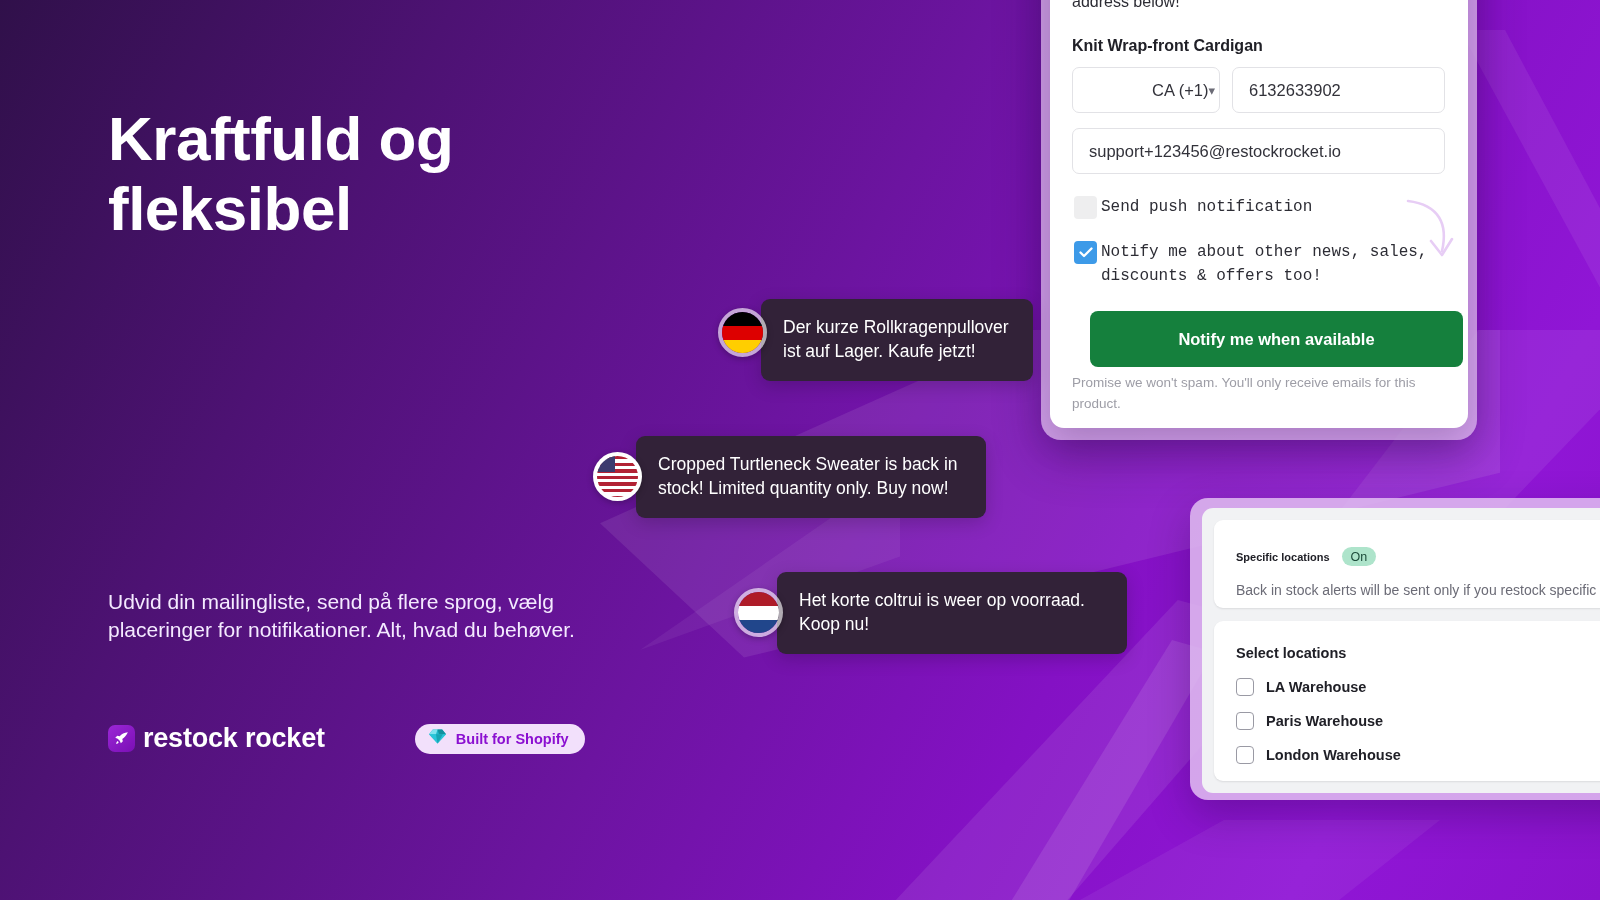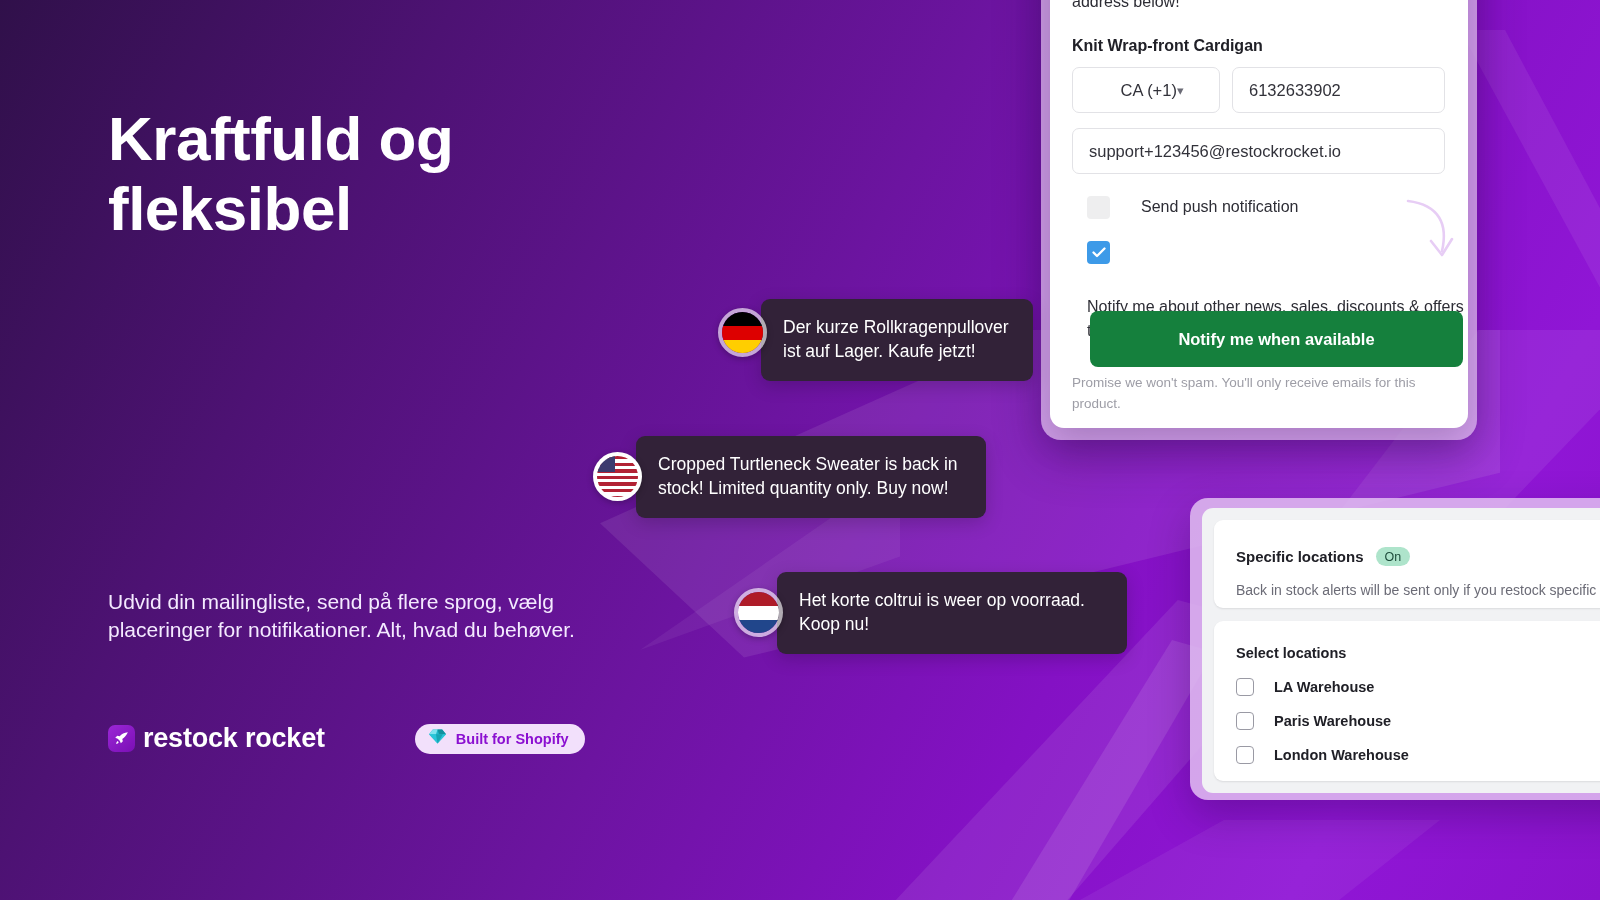--- a/index.html
+++ b/index.html
@@ -173,35 +173,36 @@
   }
   .field {
     border: 1px solid #e2e2e6;
     border-radius: 7px;
     height: 46px;
     background: #fff;
     display: flex; align-items: center;
     padding: 0 16px;
     font-size: 16.5px; color: #32323a;
   }
-  .field.cc { width: 148px; justify-content: center; padding-right: 4px; }
+  .field.cc { width: 148px; justify-content: flex-end; padding-right: 4px; }
   .field.phone { flex: 1; }
   .field.email {
     position: absolute; left: 22px; top: 288px;
     width: 373px;
   }
   .chev { color: #6b6b76; font-size: 13px; line-height: 1; }
 
   .cb-row {
-    position: absolute; left: 37px;
-    display: flex; align-items: flex-start; gap: 31px;
+    position: absolute; left: 24px;
+    display: flex; align-items: flex-start; gap: 4px;
     width: 380px;
+    font-family: Liberation Mono, monospace;
   }
   #cb-push { top: 355px; align-items: center; }
-  #cb-news { top: 400px; flex-direction: column; }
+  #cb-news { top: 400px; }
   .cb-box {
     width: 23px; height: 23px; border-radius: 4px;
     flex: none; margin-top: 1px;
   }
   .cb-box.off { background: #eeeeef; }
   .cb-box.on {
     background: #3d9ae8;
     display: flex; align-items: center; justify-content: center;
   }
   .cb-label { font-size: 16px; color: #2d2d35; line-height: 1.5; }
@@ -248,40 +249,40 @@
     border-radius: 9px;
     box-shadow: 0 1px 2px rgba(20,20,30,0.10);
   }
   #loc-card-top { top: 12px; height: 88px; }
   #loc-card-bottom { top: 113px; height: 160px; }
 
   .loc-title-row {
     position: absolute; left: 22px; top: 27px;
     display: flex; align-items: center; gap: 12px;
   }
-  .loc-title { font-size: 15px; font-weight: 700; color: #202027; }
+  .loc-title { font-size: 11px; font-weight: 700; color: #202027; }
   .loc-badge {
     background: #aee4cb; color: #1d4c3b;
     font-size: 12.5px; font-weight: 500;
     border-radius: 999px;
     padding: 2.5px 9px;
   }
   .loc-desc {
     position: absolute; left: 22px; top: 62px;
     width: 430px;
     font-size: 14px; color: #6b6b76;
     white-space: nowrap;
   }
   .loc-sub {
     position: absolute; left: 22px; top: 24px;
     font-size: 14.5px; font-weight: 700; color: #202027;
   }
   .loc-item {
     position: absolute; left: 22px;
-    display: flex; align-items: center; gap: 20px;
+    display: flex; align-items: center; gap: 12px;
   }
   .loc-item .box {
     width: 18px; height: 18px;
     border: 1.5px solid #9a9aa4;
     border-radius: 4px; background: #fff; flex: none;
   }
   .loc-item .lbl { font-size: 14.5px; font-weight: 700; color: #202027; white-space: nowrap; }
   #loc-item-0 { top: 57px; }
   #loc-item-1 { top: 91px; }
   #loc-item-2 { top: 125px; }

